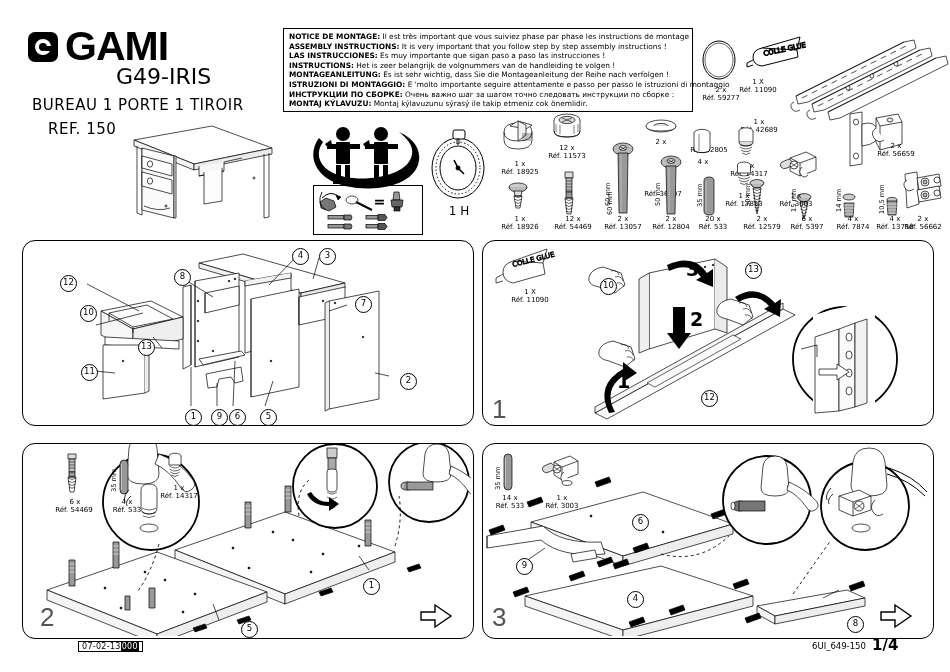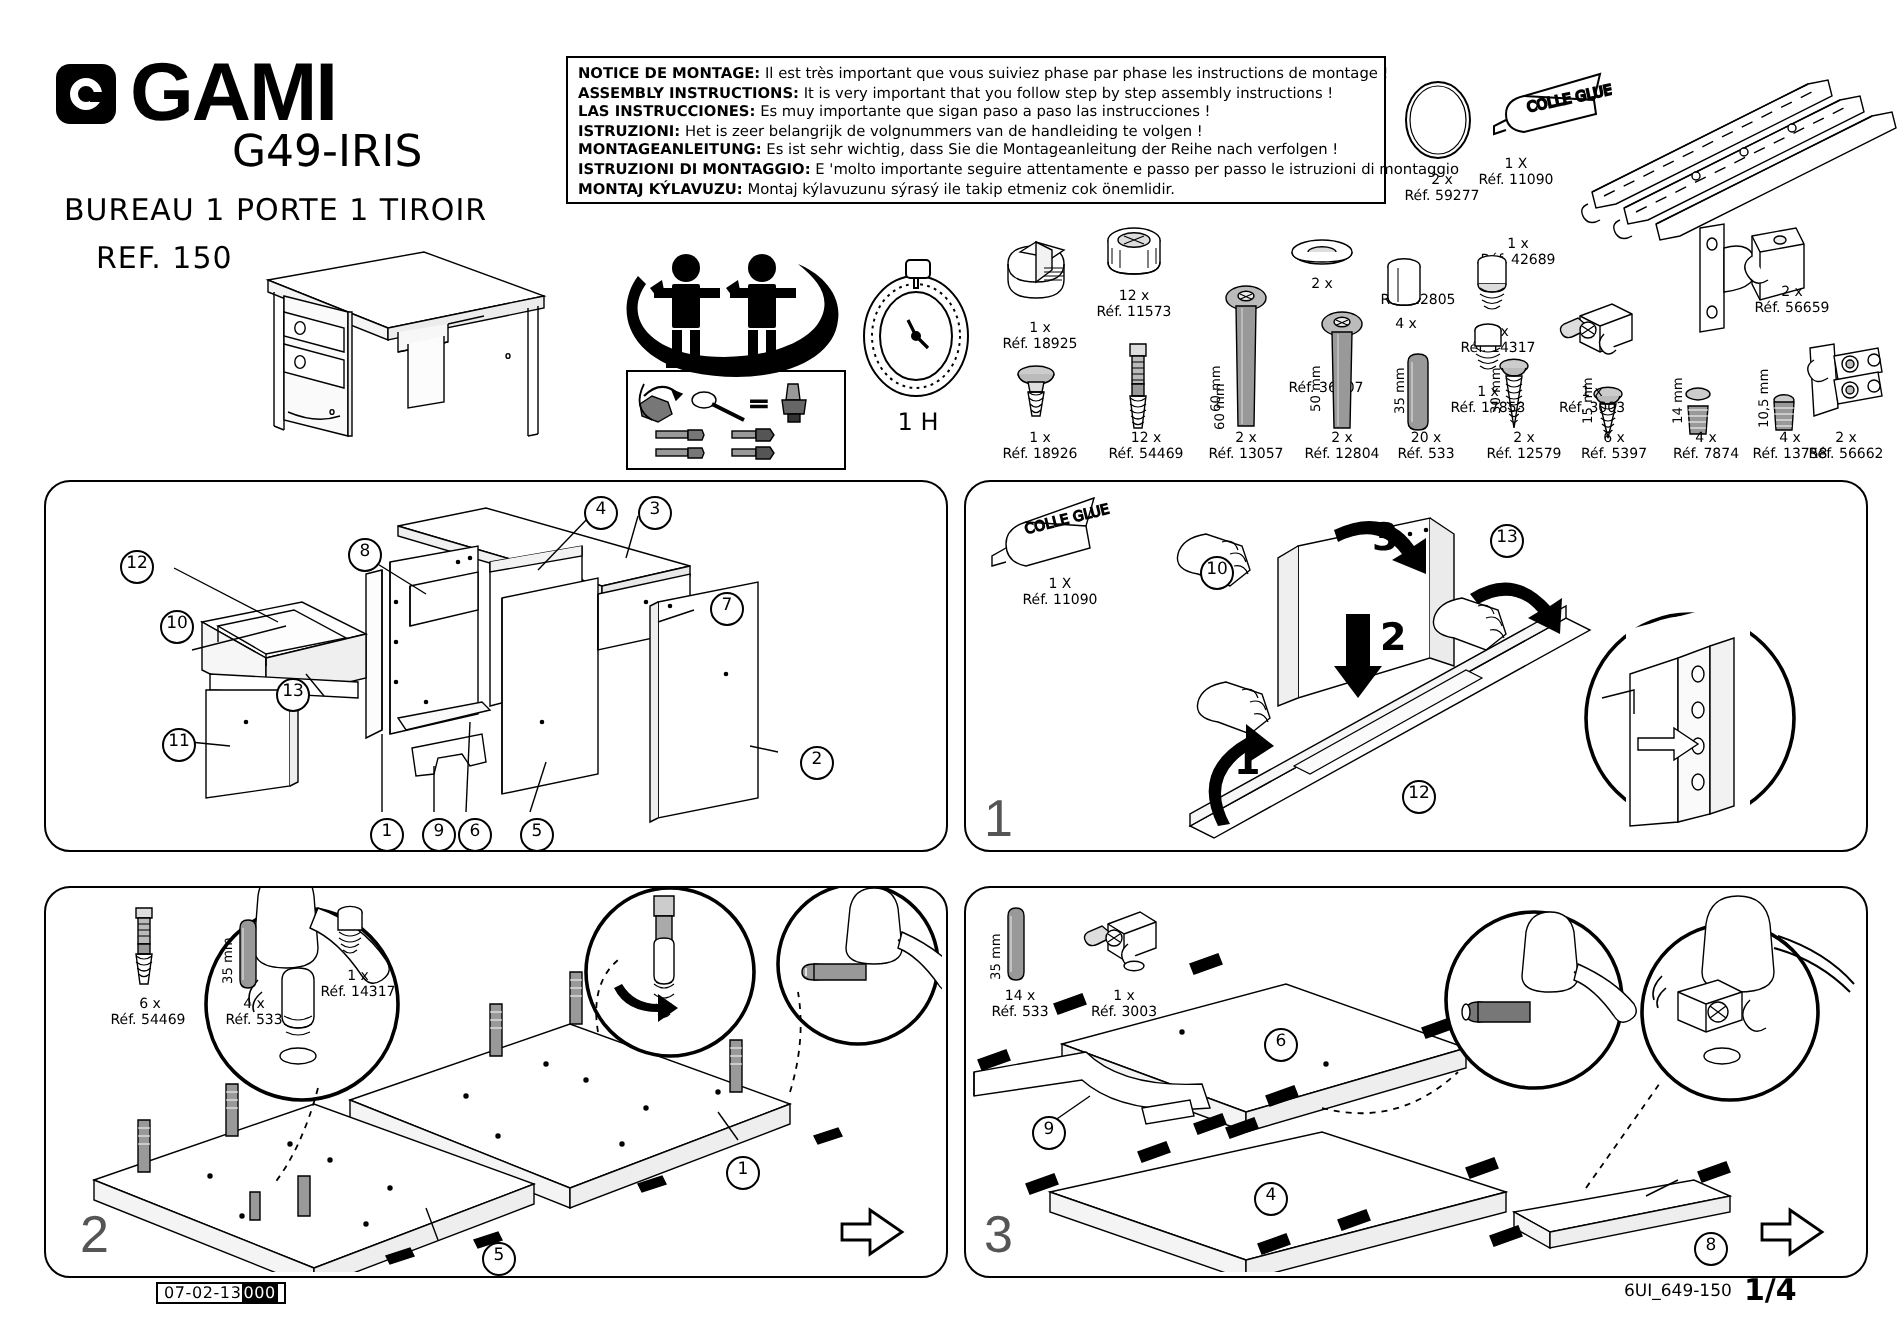--- a/index.html
+++ b/index.html
@@ -88,23 +88,24 @@
         <ellipse cx="150" cy="60" rx="1" ry="1.2"></ellipse>
         <ellipse cx="62" cy="88" rx="1" ry="1.2"></ellipse>
       </g>
     </svg>
   </div>
 
   <div class="instr-box">
     <div class="instr-line"><b>NOTICE DE MONTAGE:</b><span> Il est très important que vous suiviez phase par phase les instructions de montage !</span></div>
     <div class="instr-line"><b>ASSEMBLY INSTRUCTIONS:</b><span> It is very important that you follow step by step assembly instructions !</span></div>
     <div class="instr-line"><b>LAS INSTRUCCIONES:</b><span> Es muy importante que sigan paso a paso las instrucciones !</span></div>
-    <div class="instr-line"><b>ISTRUZIONI:</b><span> Het is zeer belangrijk de volgnummers van de handleiding te volgen !</span></div>
+    <div class="instr-line"><b>INSTRUCTIONS:</b><span> Het is zeer belangrijk de volgnummers van de handleiding te volgen !</span></div>
     <div class="instr-line"><b>MONTAGEANLEITUNG:</b><span> Es ist sehr wichtig, dass Sie die Montageanleitung der Reihe nach verfolgen !</span></div>
     <div class="instr-line"><b>ISTRUZIONI DI MONTAGGIO:</b><span> E 'molto importante seguire attentamente e passo per passo le istruzioni di montaggio</span></div>
+    <div class="instr-line"><b>ИНСТРУКЦИИ ПО СБОРКЕ:</b><span> Очень важно шаг за шагом точно следовать инструкции по сборке :</span></div>
     <div class="instr-line"><b>MONTAJ KÝLAVUZU:</b><span> Montaj kýlavuzunu sýrasý ile takip etmeniz cok önemlidir.</span></div>
   </div>
 
   <div class="abs" style="left:305px;top:120px;">
     <svg width="120" height="72" viewBox="0 0 120 72">
       <path d="M14 18 C2 34 8 58 40 66 C78 74 112 62 114 40 C116 26 104 16 94 12
                C104 20 110 28 106 38 C100 54 68 62 40 57 C16 52 8 36 18 22 Z" fill="#000"></path>
       <g fill="#000">
         <circle cx="38" cy="14" r="7"></circle>
         <rect x="31" y="22" width="14" height="22" rx="1"></rect>

